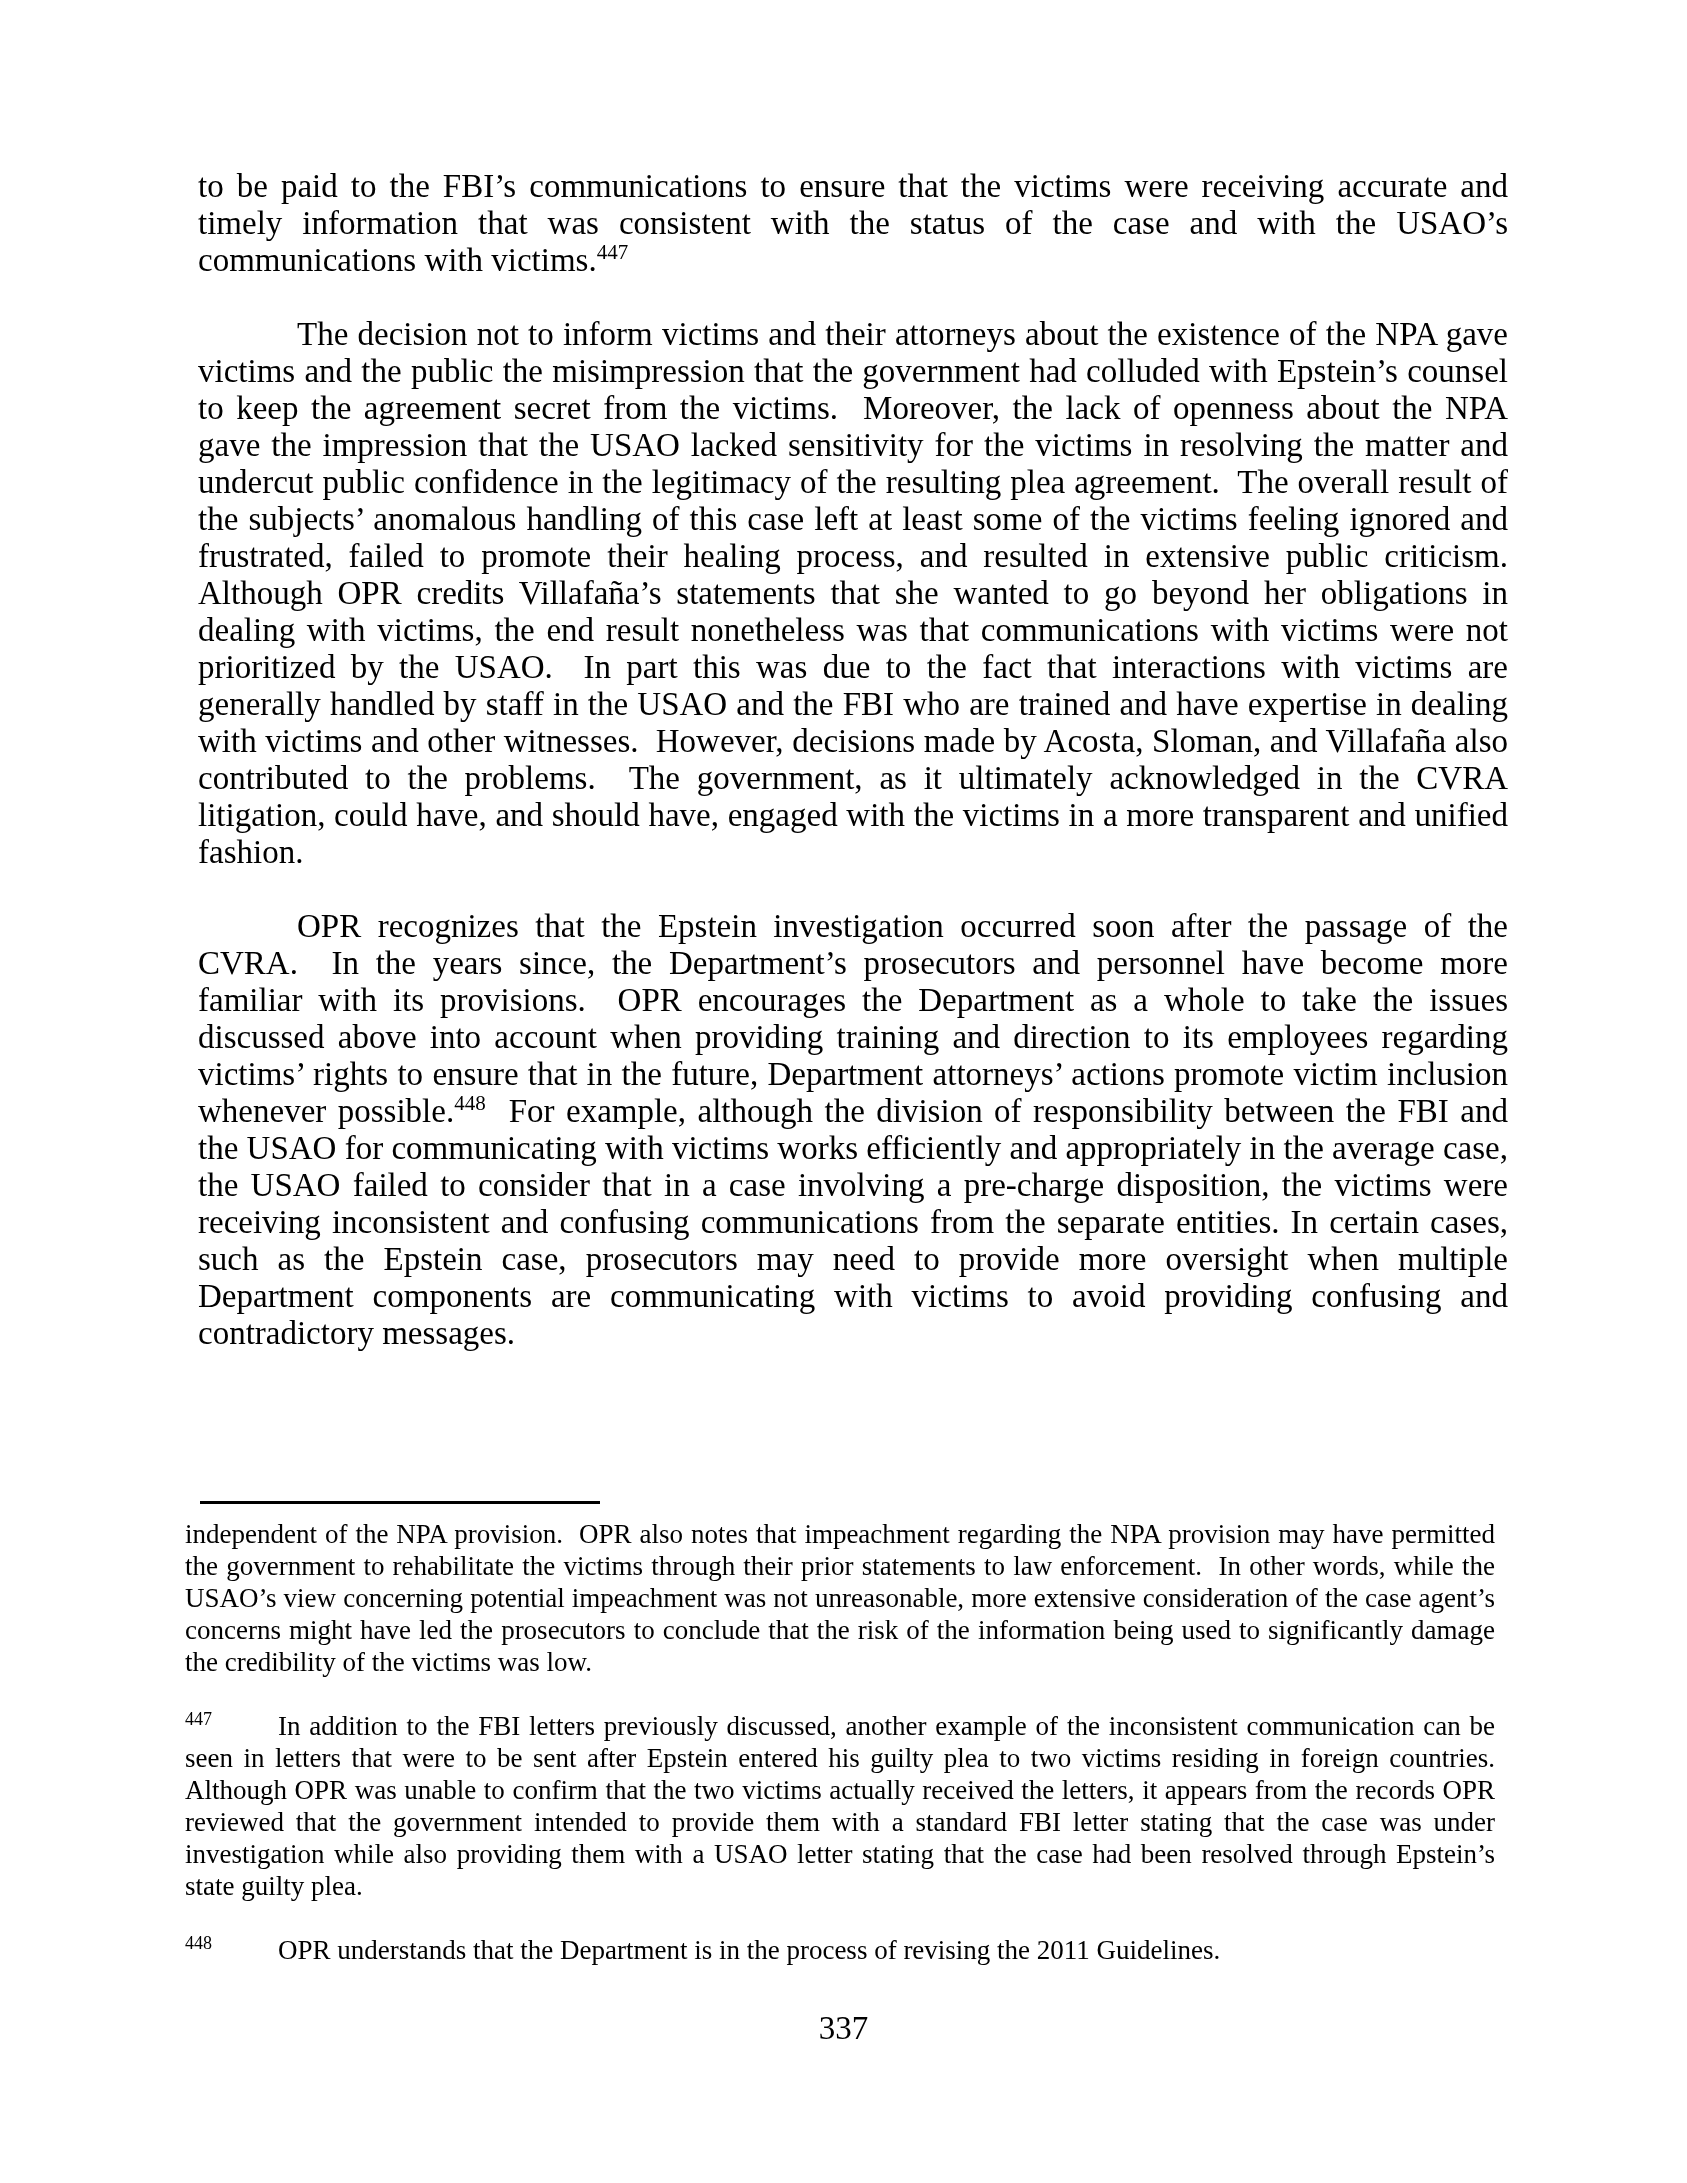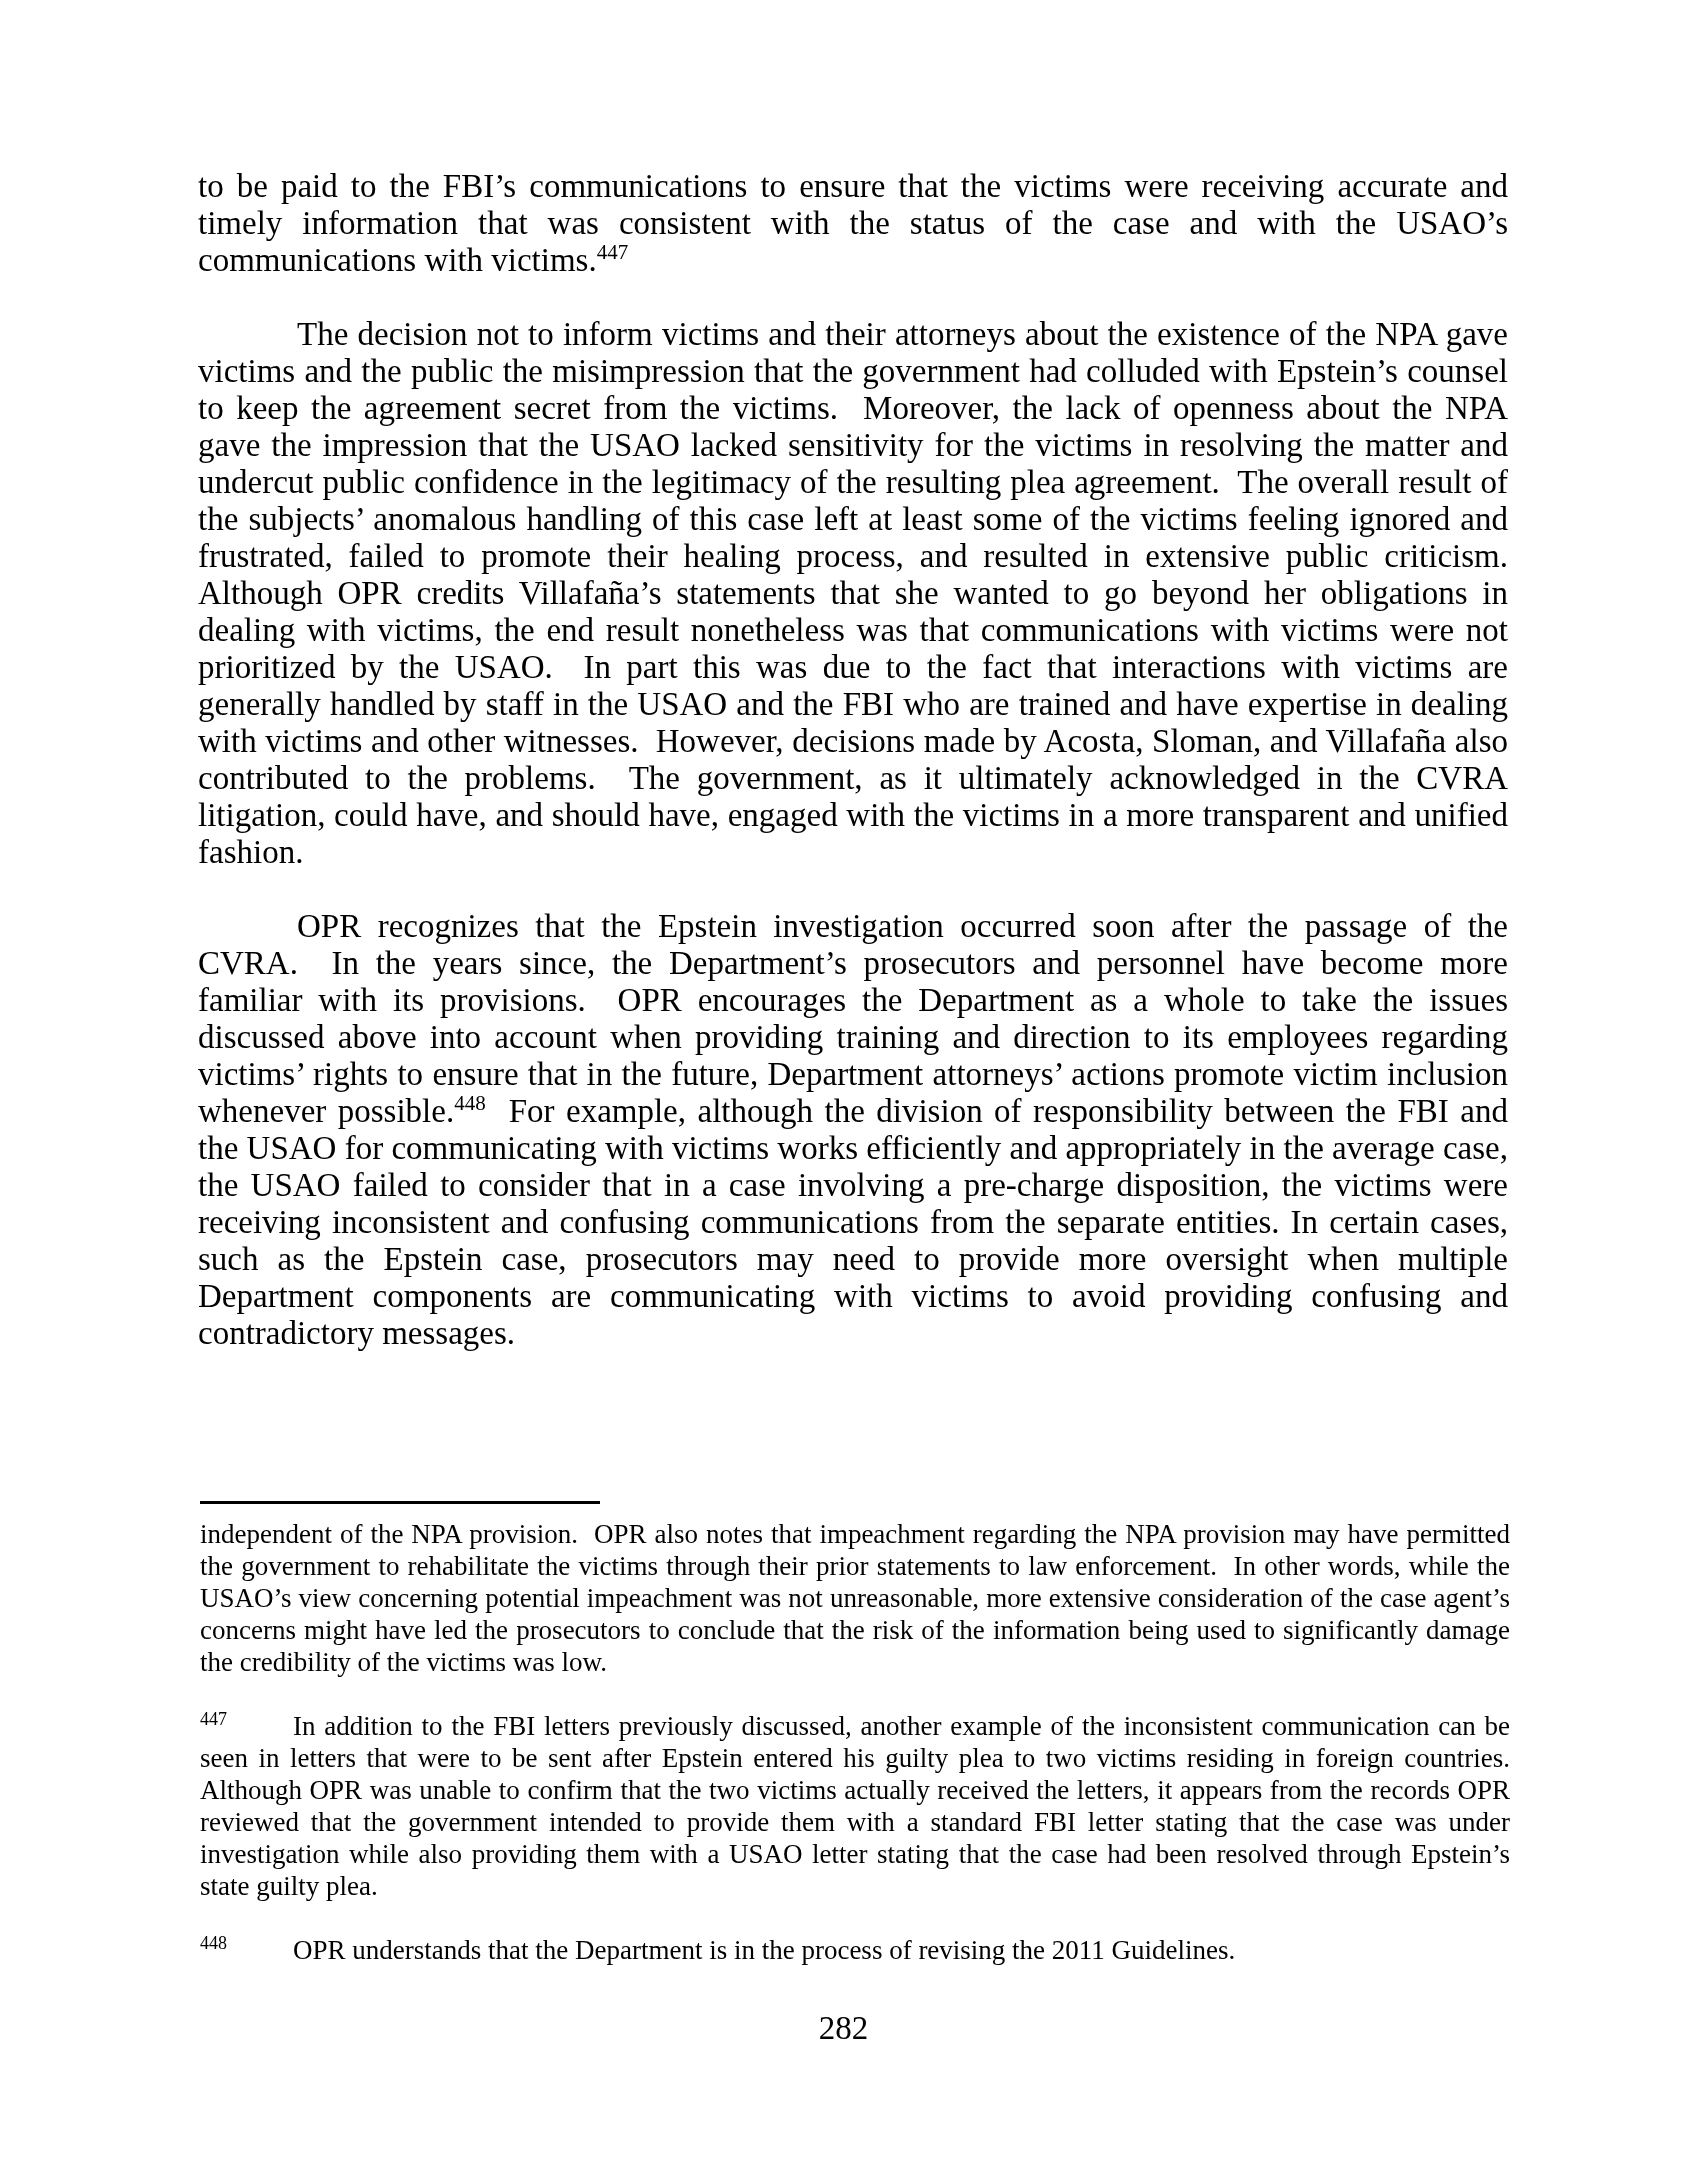--- a/index.html
+++ b/index.html
@@ -41,21 +41,21 @@
   .fn-sep {
     position: absolute;
     left: 200px;
     top: 1501px;
     width: 400px;
     height: 3.3px;
     background: #000000;
   }
   .footnotes-block {
     position: absolute;
-    left: 200px;
+    left: 185px;
     top: 1518px;
     width: 1310px;
     font-size: 27px;
     line-height: 32px;
   }
   .fn-para {
     margin: 0 0 32px 0;
     text-align: justify;
     white-space: pre-wrap;
     hyphens: none;
@@ -89,15 +89,15 @@
       <p class="para">to be paid to the FBI’s communications to ensure that the victims were receiving accurate and timely information that was consistent with the status of the case and with the USAO’s communications with victims.<sup class="fnref">447</sup></p>
       <p class="para indent">The decision not to inform victims and their attorneys about the existence of the NPA gave victims and the public the misimpression that the government had colluded with Epstein’s counsel to keep the agreement secret from the victims.  Moreover, the lack of openness about the NPA gave the impression that the USAO lacked sensitivity for the victims in resolving the matter and undercut public confidence in the legitimacy of the resulting plea agreement.  The overall result of the subjects’ anomalous handling of this case left at least some of the victims feeling ignored and frustrated, failed to promote their healing process, and resulted in extensive public criticism.  Although OPR credits Villafaña’s statements that she wanted to go beyond her obligations in dealing with victims, the end result nonetheless was that communications with victims were not prioritized by the USAO.  In part this was due to the fact that interactions with victims are generally handled by staff in the USAO and the FBI who are trained and have expertise in dealing with victims and other witnesses.  However, decisions made by Acosta, Sloman, and Villafaña also contributed to the problems.  The government, as it ultimately acknowledged in the CVRA litigation, could have, and should have, engaged with the victims in a more transparent and unified fashion.</p>
       <p class="para indent">OPR recognizes that the Epstein investigation occurred soon after the passage of the CVRA.  In the years since, the Department’s prosecutors and personnel have become more familiar with its provisions.  OPR encourages the Department as a whole to take the issues discussed above into account when providing training and direction to its employees regarding victims’ rights to ensure that in the future, Department attorneys’ actions promote victim inclusion whenever possible.<sup class="fnref">448</sup>  For example, although the division of responsibility between the FBI and the USAO for communicating with victims works efficiently and appropriately in the average case, the USAO failed to consider that in a case involving a pre-charge disposition, the victims were receiving inconsistent and confusing communications from the separate entities. In certain cases, such as the Epstein case, prosecutors may need to provide more oversight when multiple Department components are communicating with victims to avoid providing confusing and contradictory messages.</p>
     </section>
   <div class="fn-sep"></div>
   <section class="footnotes-block" id="footnotes-block">
       <p class="fn-para">independent of the NPA provision.  OPR also notes that impeachment regarding the NPA provision may have permitted the government to rehabilitate the victims through their prior statements to law enforcement.  In other words, while the USAO’s view concerning potential impeachment was not unreasonable, more extensive consideration of the case agent’s concerns might have led the prosecutors to conclude that the risk of the information being used to significantly damage the credibility of the victims was low.</p>
       <p class="fn-para"><sup class="fnnum">447</sup><span class="fn-tab"></span>In addition to the FBI letters previously discussed, another example of the inconsistent communication can be seen in letters that were to be sent after Epstein entered his guilty plea to two victims residing in foreign countries.  Although OPR was unable to confirm that the two victims actually received the letters, it appears from the records OPR reviewed that the government intended to provide them with a standard FBI letter stating that the case was under investigation while also providing them with a USAO letter stating that the case had been resolved through Epstein’s state guilty plea.</p>
       <p class="fn-para"><sup class="fnnum">448</sup><span class="fn-tab"></span>OPR understands that the Department is in the process of revising the 2011 Guidelines.</p>
     </section>
-  <div class="pageno">282</div>
+  <div class="pageno">337</div>
 </main>
 
 
 </body></html>

